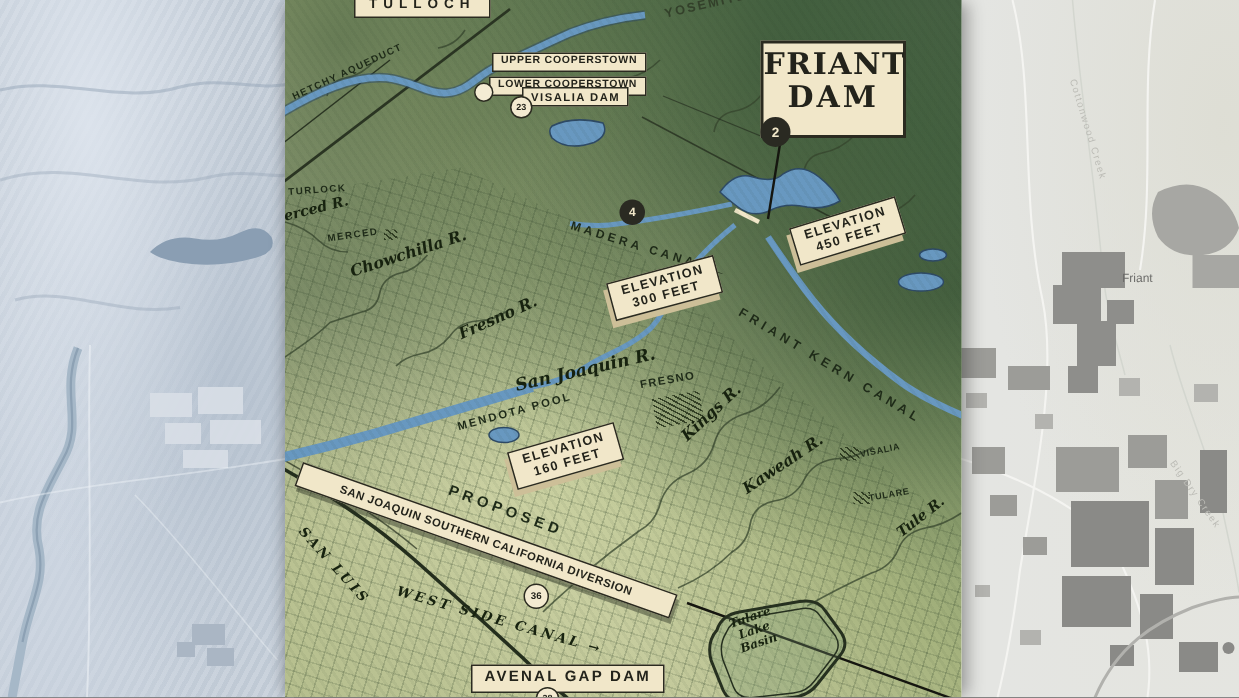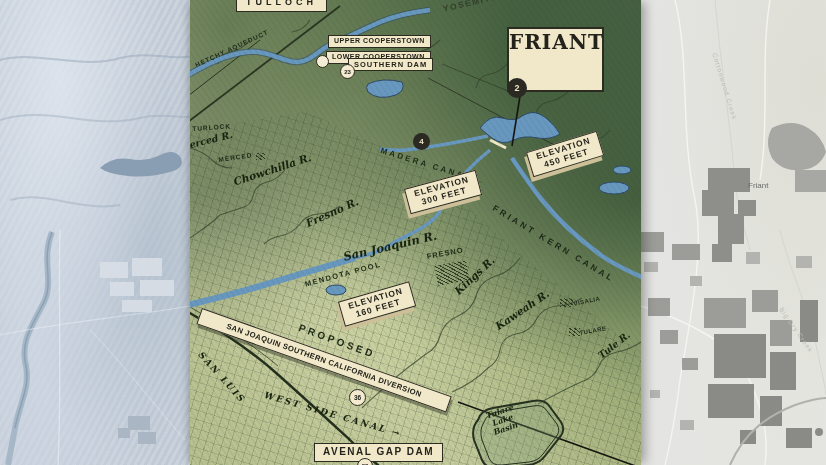--- a/index.html
+++ b/index.html
@@ -202,25 +202,26 @@
       <g fill="rgba(125,155,115,.30)" stroke="#26301f">
         <path d="M288,420 q3,-10 15,-12 l40,-7 q12,-2 17,6 l11,15 q5,8 -1,15 l-15,19 q-6,8 -17,9 l-30,3 q-12,1 -16,-8 l-8,-20 q-3,-12 4,-20 z" stroke-width="2"></path>
         <path d="M294,422 q3,-8 13,-10 l36,-6 q10,-2 14,5 l10,13 q4,7 -1,13 l-13,17 q-5,7 -14,8 l-27,3 q-10,1 -13,-7 l-7,-18 q-3,-10 2,-18 z" stroke-width="1" fill="none"></path>
       </g>
     </svg>
 
     <div class="box-label" style="left:46px;top:-7px;font-size:9px;letter-spacing:4px;padding:3px 9px">TULLOCH</div>
     <div class="box-label" style="left:138px;top:35px;font-size:7px;letter-spacing:.5px">UPPER COOPERSTOWN</div>
     <div class="box-label" style="left:136px;top:51px;font-size:7px;letter-spacing:.5px">LOWER COOPERSTOWN</div>
     <div class="town-dot" style="left:126px;top:55px"></div>
-    <div class="box-label" style="left:158px;top:58px;font-size:7.5px;letter-spacing:1px">SOUTHERN DAM</div>
+    <div class="box-label" style="left:158px;top:58px;font-size:7.5px;letter-spacing:1px">VISALIA DAM</div>
     <div class="circle-light" style="left:150px;top:64px;width:13px;height:13px;font-size:6px">23</div>
 
     <div class="box-label" style="left:317px;top:27px;width:93px;height:57px;border-width:2px;text-align:center;padding:2px 0">
       <span style="display:block;font-family:'DejaVu Serif',serif;font-weight:bold;font-size:20px;line-height:1.1;letter-spacing:1px">FRIANT</span>
+      <span style="display:block;font-family:'DejaVu Serif',serif;font-weight:bold;font-size:20px;line-height:1.1;letter-spacing:2px">DAM</span>
     </div>
     <div class="circle-dark" style="left:317px;top:78px;width:20px;height:20px;font-size:9px">2</div>
 
     <div class="plank" style="left:338px;top:141px;width:72px;font-size:8.5px;letter-spacing:1px;padding:2px 0;transform:rotate(-17deg)">
       <span style="display:block">ELEVATION</span>
       <span style="display:block">450 FEET</span>
     </div>
     <div class="plank" style="left:216px;top:179px;width:72px;font-size:8.5px;letter-spacing:1px;padding:2px 0;transform:rotate(-15deg)">
       <span style="display:block">ELEVATION</span>
       <span style="display:block">300 FEET</span>

